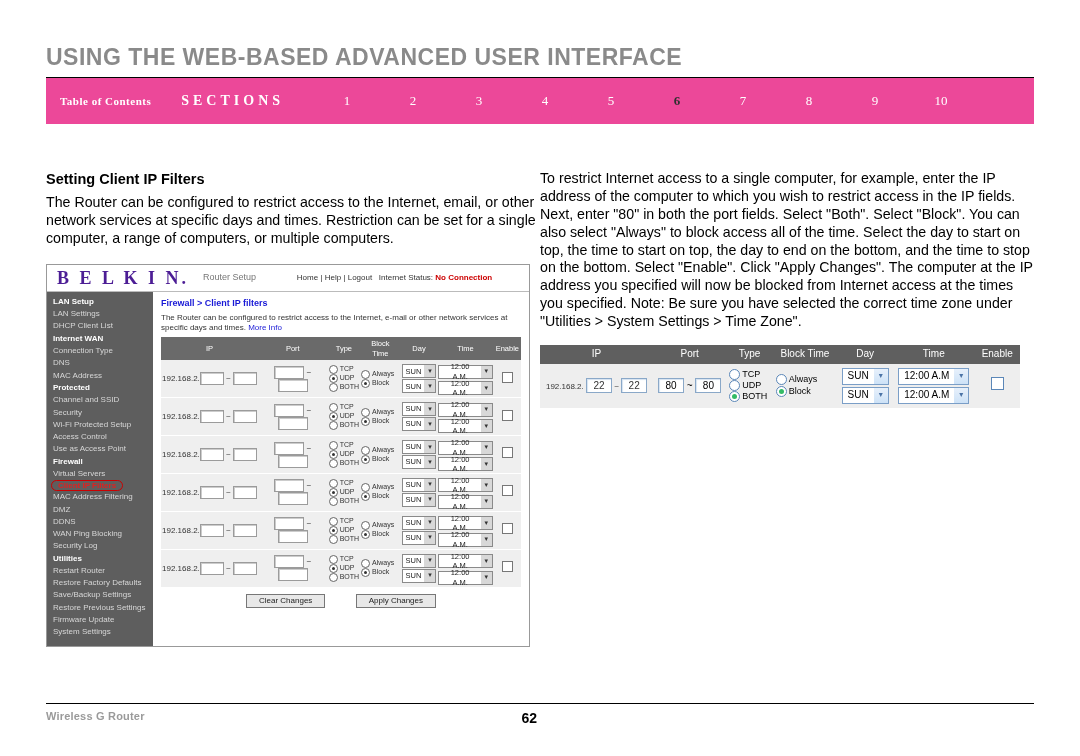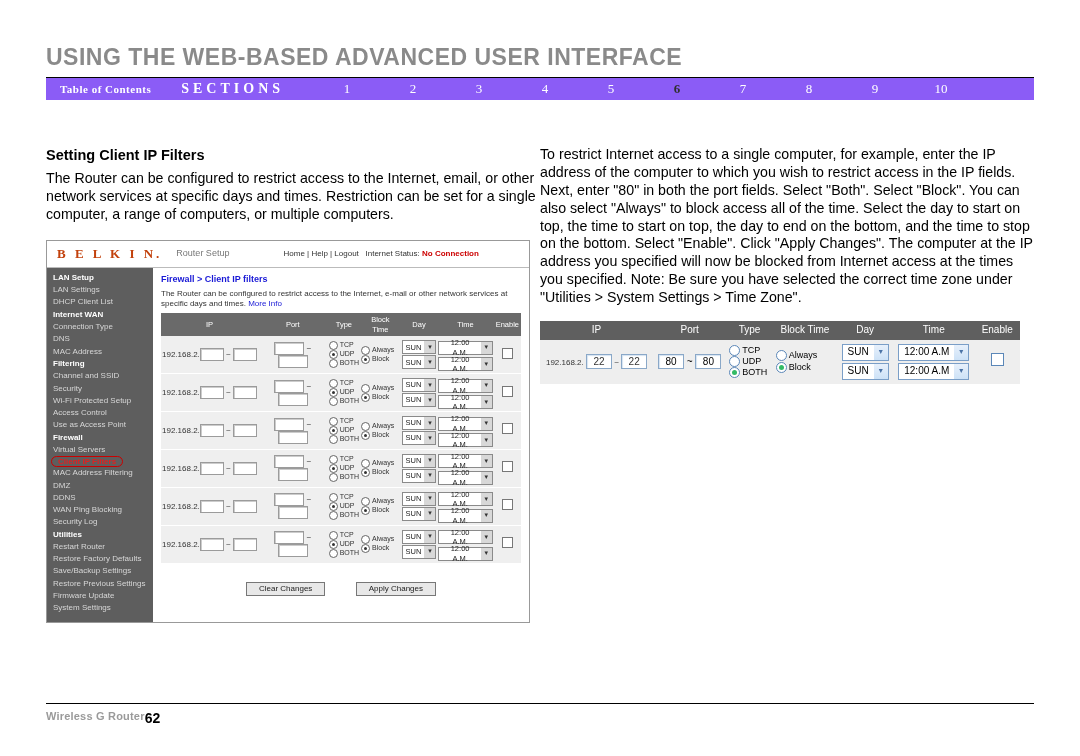--- a/index.html
+++ b/index.html
@@ -1,31 +1,31 @@
 <!DOCTYPE html>
 <html><head>
 <meta charset="utf-8">
 <style>
   body{margin:0;background:#fff;font-family:Helvetica,Arial,sans-serif;width:1080px;height:756px;position:relative;color:#000}
   .page{padding:44px 46px 0 46px}
   .title{font-size:23px;font-weight:bold;color:#8a8a8a;letter-spacing:.5px}
   .rule{height:1px;background:#000;margin:6px 0 0 0}
-  .navbar{height:22px;background:#8b5cf6;color:#fff;font-family:Georgia,serif;font-size:13px;display:flex;align-items:center;padding:0 14px}
+  .navbar{height:22px;background:#ec4899;color:#fff;font-family:Georgia,serif;font-size:13px;display:flex;align-items:center;padding:12px 14px}
   .navtoc{font-weight:bold;font-size:11px;letter-spacing:.5px}
   .navsec{margin-left:30px;font-weight:bold;letter-spacing:4px;font-size:14px}
   .navnums{display:flex;margin-left:30px;gap:0}
   .navnum{width:66px;text-align:center;color:#fff;font-family:Georgia,serif;font-size:13px}
   .navcur{color:#303030;font-weight:bold}
   .twocol{display:flex;margin-top:46px}
   .col{flex:1;font-size:14.2px;line-height:1.26}
   .subhead{font-weight:bold;font-size:14.5px;margin-bottom:6px}
   
   .ui1{margin-top:16px;width:482px;border:1px solid #999;font-size:8.5px;font-family:Verdana,Arial,sans-serif;color:#222;background:#fff}
   .ui1-header{height:26px;border-bottom:1px solid #bbb;display:flex;align-items:center;padding:0 10px;gap:14px}
-  .belkin{font-family:Georgia,serif;font-weight:bold;font-size:13px;letter-spacing:3px;color:#c2410c}
+  .belkin{font-family:Georgia,serif;font-weight:bold;font-size:18px;letter-spacing:3px;color:#4c1d95}
   .rsetup{color:#777;font-size:9px}
   .ui1-status{font-size:8px;flex:1;text-align:center;color:#333}
   .noconn{color:#c00;font-weight:bold}
   .ui1-body{display:flex}
   .ui1-side{width:106px;background:#5e5e5e;color:#d7d7d7;font-size:8px;padding:3px 0 8px 0}
   .ui1-side div{padding:1.5px 6px;line-height:1.15;white-space:nowrap;overflow:hidden;text-overflow:clip}
   .ui1-side .cat{color:#fff;font-weight:bold;padding-top:2px}
   .ui1-side .sel{color:#d22;font-weight:bold}
   .ui1-side .sel-wrap{display:inline-block;border:1px solid #c00;border-radius:8px;padding:0 6px;margin-left:4px}
   .ui1-main{flex:1;padding:6px 8px}
@@ -38,36 +38,36 @@
   .inp{width:22px;height:11px;border:1px solid #9b9b9b;background:#fff;display:inline-block;box-shadow:inset 1px 1px 0 #ccc;vertical-align:middle}
   .inp.w{width:28px}
   .ipc{font-size:8px;color:#333;white-space:nowrap}
   .rad{display:inline-block;width:7px;height:7px;border:1px solid #666;border-radius:50%;background:#fff;vertical-align:middle;margin-right:2px}
   .rad.on::after{content:"";display:block;width:3px;height:3px;border-radius:50%;background:#333;margin:2px}
   .typelbl{display:block;text-align:left;font-size:7px;color:#333;line-height:1.15;white-space:nowrap}
   .sel1{display:inline-flex;align-items:center;height:12px;border:1px solid #8a8a8a;background:#fff;font-size:7.5px;padding:0 0 0 3px}
   .sel1 .arr{width:11px;height:12px;background:#d8d8d8;margin-left:3px;display:flex;align-items:center;justify-content:center;color:#333;font-size:7px}
   .chk{display:inline-block;width:9px;height:9px;border:1px solid #777;background:#fff}
   .btnrow{text-align:center;margin-top:6px}
-  .btn1{display:inline-block;border:1px solid #777;background:#e8e8e8;font-size:8px;padding:1px 12px;margin:12px 14px}
+  .btn1{display:inline-block;border:1px solid #777;background:#e8e8e8;font-size:8px;padding:1px 12px;margin:0 14px}
   
   .ui2wrap{margin-top:14px}
   .tbl2{border-collapse:collapse;font-size:10px;width:480px}
   .tbl2 th{background:#5f5f5f;color:#fff;padding:3px 6px;font-weight:normal;font-size:10px}
   .tbl2 td{background:#eee;padding:4px 3px;border-bottom:1px solid #fff;text-align:center}
   .sel2{display:inline-flex;align-items:center;height:15px;border:1px solid #7a9ec7;background:#fff;font-size:10px;padding:0 0 0 5px;color:#000}
   .sel2 .arr{width:14px;height:15px;background:linear-gradient(#e7f0fb,#cde2f7);margin-left:5px;display:flex;align-items:center;justify-content:center;color:#4b73a6;font-size:8px}
   .inp2{width:24px;height:13px;border:1px solid #8aa8c8;background:#fff;display:inline-block;box-shadow:inset 1px 1px 1px #d5e3f1;font-size:10px;text-align:center;line-height:13px}
   .rad2{display:inline-block;width:9px;height:9px;border:1px solid #5b87b8;border-radius:50%;background:#fff;vertical-align:middle;margin-right:2px}
   .rad2.on::after{content:"";display:block;width:5px;height:5px;border-radius:50%;background:#3b6;margin:2px}
   .tlbl{display:block;text-align:left;font-size:9px;line-height:1.25;white-space:nowrap}
   .chk2{display:inline-block;width:11px;height:11px;border:1px solid #5b87b8;background:#fff}
   .footer{position:absolute;left:46px;right:46px;bottom:30px}
   .frule{height:1px;background:#000;margin-bottom:6px}
-  .fbar{display:flex;font-size:11px;font-family:Helvetica,Arial,sans-serif}
+  .fbar{display:flex;justify-content:space-between;font-size:11px;font-family:Helvetica,Arial,sans-serif}
   .fprod{color:#9a9a9a;font-weight:bold;font-size:11px;letter-spacing:.2px}
   .fpage{font-weight:bold;font-size:14px}
 </style>
 </head>
 <body>
 
 <div class="page">
   <div class="title">USING THE WEB-BASED ADVANCED USER INTERFACE</div>
   <div class="rule"></div>
   <div class="navbar">
@@ -104,21 +104,21 @@
         </div>
         <div class="ui1-body">
           <div class="ui1-side" id="side">
               <div class="cat">LAN Setup</div>
               <div>LAN Settings</div>
               <div>DHCP Client List</div>
               <div class="cat">Internet WAN</div>
               <div>Connection Type</div>
               <div>DNS</div>
               <div>MAC Address</div>
-              <div class="cat">Filtering</div>
+              <div class="cat">Protected</div>
               <div>Channel and SSID</div>
               <div>Security</div>
               <div>Wi-Fi Protected Setup</div>
               <div>Access Control</div>
               <div>Use as Access Point</div>
               <div class="cat">Firewall</div>
               <div>Virtual Servers</div>
               <div style="padding: 0px;"><span class="sel-wrap sel">Client IP Filters</span></div>
               <div>MAC Address Filtering</div>
               <div>DMZ</div>

